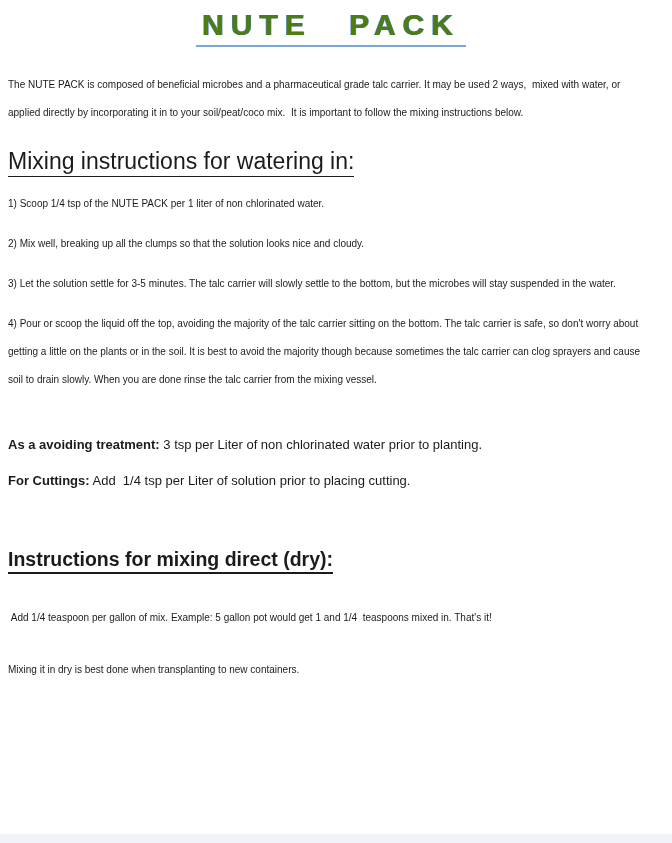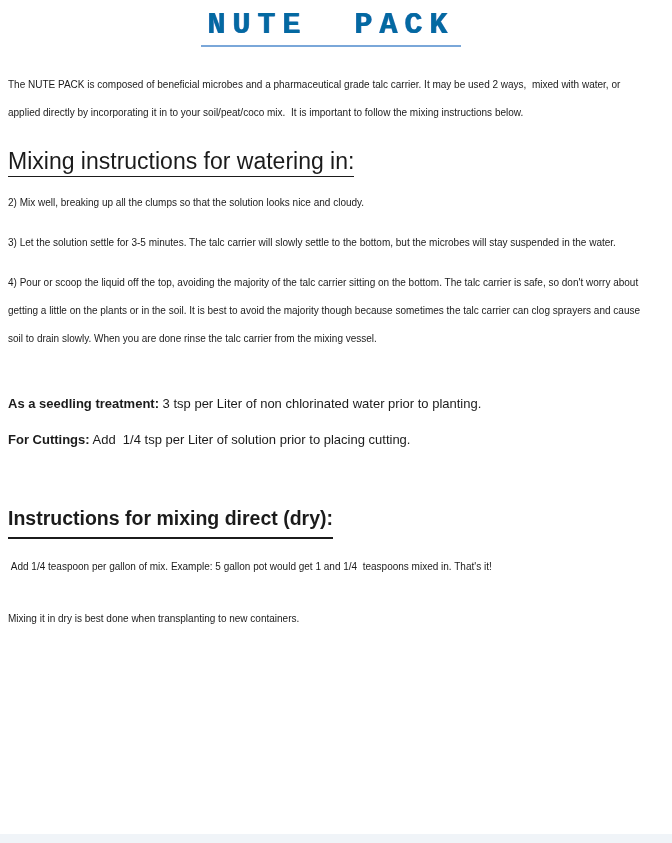--- a/index.html
+++ b/index.html
@@ -17,27 +17,27 @@
     box-sizing: border-box;
     padding: 6px 18px 0 8px;
     overflow: hidden;
   }
   .title-wrap {
     text-align: center;
     margin: 2px 0 0 0;
   }
   .doc-title {
     display: inline-block;
-    font-family: Liberation Mono, monospace;
+    font-family: Liberation Sans, sans-serif;
     font-weight: bold;
     font-size: 30px;
     line-height: 34px;
     letter-spacing: 7px;
     word-spacing: 22px;
-    color: #0369a1;
+    color: #4d7c0f;
     text-shadow: 0.6px 0 0 #4a7ec0, -0.6px 0 0 #4a7ec0;
     border-bottom: 2px solid #7aa7d9;
     padding: 0 6px 3px 6px;
     margin: 0;
   }
   .body-text {
     font-size: 10px;
     line-height: 28px;
     white-space: pre-wrap;
     margin: 0;
@@ -61,22 +61,22 @@
     margin: 0 0 19px 0;
     white-space: pre-wrap;
   }
   .treatment b { font-weight: bold; }
   .h2 {
     display: inline-block;
     font-size: 19.5px;
     font-weight: bold;
     line-height: 23px;
     border-bottom: 2px solid #1b1b1b;
-    padding-bottom: 7px;
-    margin: 40px 0 0 0;
+    padding-bottom: 1px;
+    margin: 40px 0 16px 0;
   }
   .dry-para { margin-top: 14px; }
   .dry-para2 { margin-top: 24px; }
   .bottom-strip {
     position: absolute;
     left: 0;
     bottom: 0;
     width: 100%;
     height: 9px;
     background: #f0f4f8;
@@ -88,26 +88,27 @@
 <div class="page">
 
   <div class="title-wrap">
     <h1 class="doc-title">NUTE PACK</h1>
   </div>
 
   <p class="body-text intro">The NUTE PACK is composed of beneficial microbes and a pharmaceutical grade talc carrier. It may be used 2 ways,  mixed with water, or applied directly by incorporating it in to your soil/peat/coco mix.  It is important to follow the mixing instructions below.</p>
 
   <h2 class="h1">Mixing instructions for watering in:</h2>
 
+  <p class="body-text step">1) Scoop 1/4 tsp of the NUTE PACK per 1 liter of non chlorinated water.</p>
   <p class="body-text step step-gap">2) Mix well, breaking up all the clumps so that the solution looks nice and cloudy.</p>
   <p class="body-text step step-gap">3) Let the solution settle for 3-5 minutes. The talc carrier will slowly settle to the bottom, but the microbes will stay suspended in the water.</p>
   <p class="body-text step step-gap">4) Pour or scoop the liquid off the top, avoiding the majority of the talc carrier sitting on the bottom. The talc carrier is safe, so don't worry about getting a little on the plants or in the soil. It is best to avoid the majority though because sometimes the talc carrier can clog sprayers and cause soil to drain slowly. When you are done rinse the talc carrier from the mixing vessel.</p>
 
   <div class="treatments">
-    <p class="treatment"><b>As a seedling treatment:</b><span> 3 tsp per Liter of non chlorinated water prior to planting.</span></p>
+    <p class="treatment"><b>As a avoiding treatment:</b><span> 3 tsp per Liter of non chlorinated water prior to planting.</span></p>
     <p class="treatment"><b>For Cuttings:</b><span> Add  1/4 tsp per Liter of solution prior to placing cutting.</span></p>
   </div>
 
   <h2 class="h2">Instructions for mixing direct (dry):</h2>
 
   <p class="body-text dry-para"> Add 1/4 teaspoon per gallon of mix. Example: 5 gallon pot would get 1 and 1/4  teaspoons mixed in. That's it!</p>
   <p class="body-text dry-para2">Mixing it in dry is best done when transplanting to new containers.</p>
 
   
 

